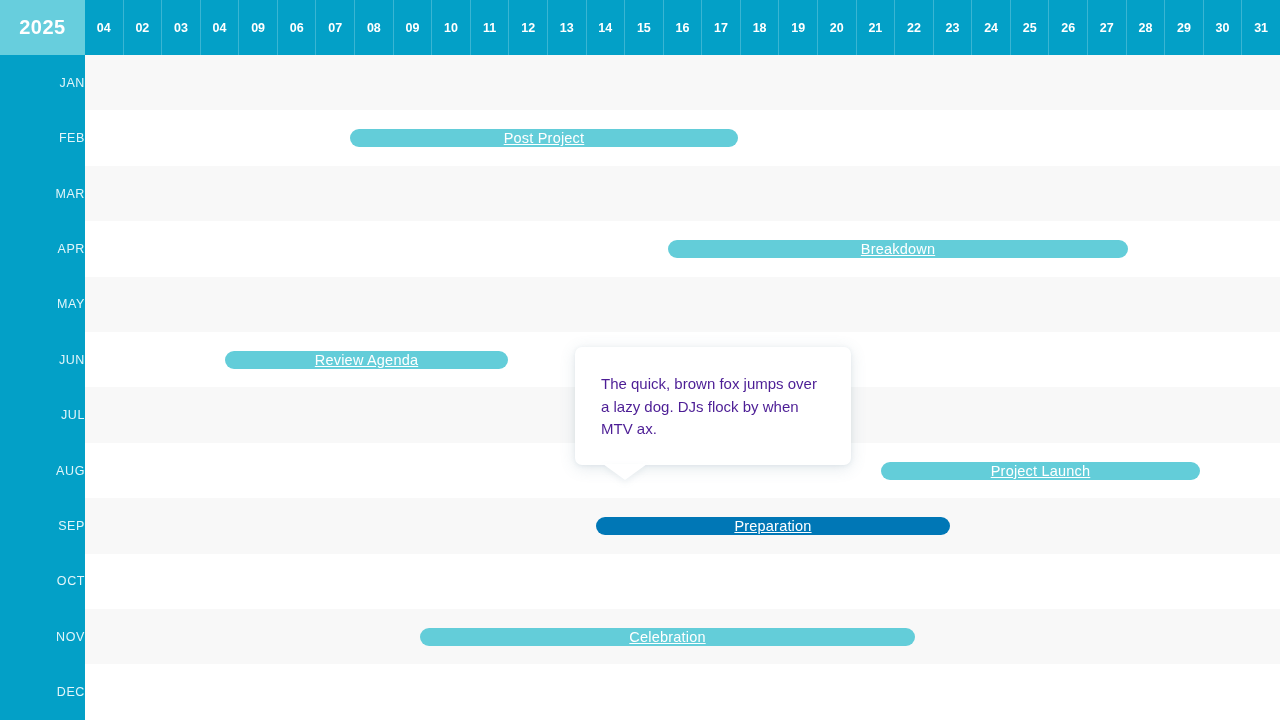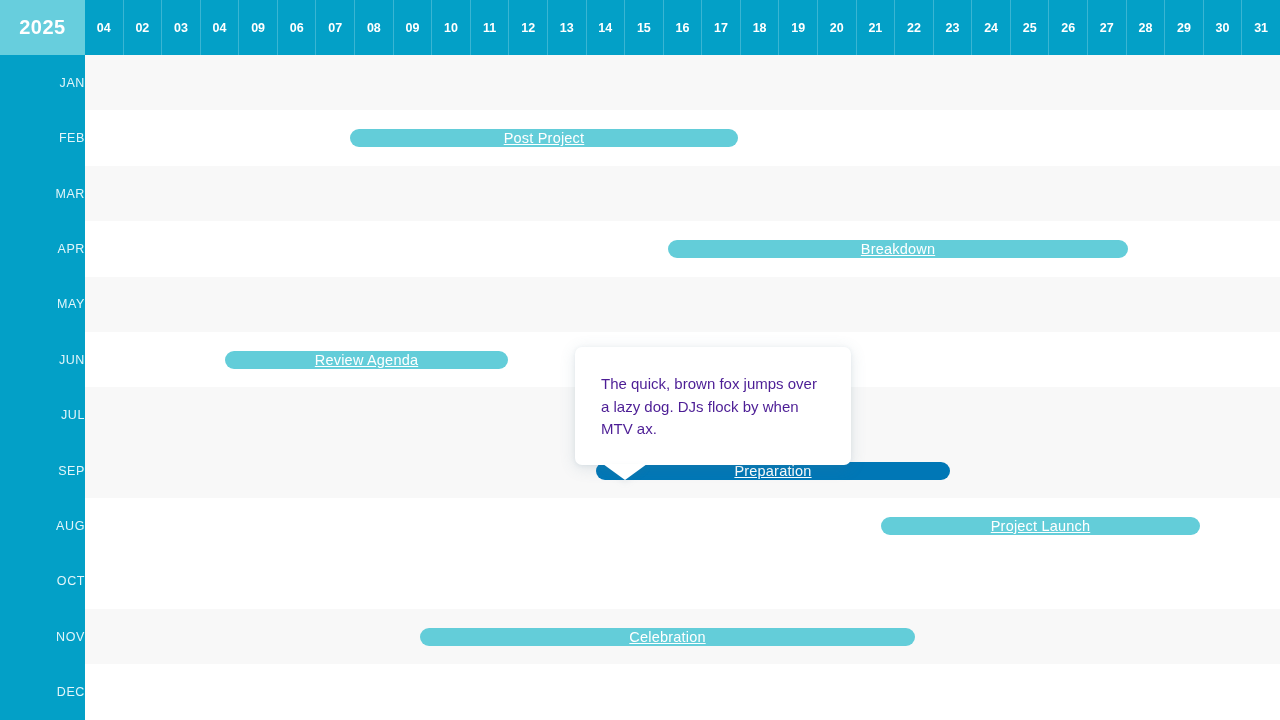--- a/index.html
+++ b/index.html
@@ -208,33 +208,33 @@
         <div class="row-track">
           <div class="bar" style="left: 140px; width: 283px;">
             <span>Review Agenda</span>
           </div>
         </div>
       </div>
       <div class="month-row alt">
         <div class="month-label">JUL</div>
         <div class="row-track"></div>
       </div>
+      <div class="month-row">
+        <div class="month-label">AUG</div>
+        <div class="row-track">
+          <div class="bar" style="left: 796px; width: 319px;">
+            <span>Project Launch</span>
+          </div>
+        </div>
+      </div>
       <div class="month-row alt">
         <div class="month-label">SEP</div>
         <div class="row-track">
           <div class="bar highlight" style="left: 511px; width: 354px;">
             <span>Preparation</span>
-          </div>
-        </div>
-      </div>
-      <div class="month-row">
-        <div class="month-label">AUG</div>
-        <div class="row-track">
-          <div class="bar" style="left: 796px; width: 319px;">
-            <span>Project Launch</span>
           </div>
         </div>
       </div>
       <div class="month-row">
         <div class="month-label">OCT</div>
         <div class="row-track"></div>
       </div>
       <div class="month-row alt">
         <div class="month-label">NOV</div>
         <div class="row-track">

